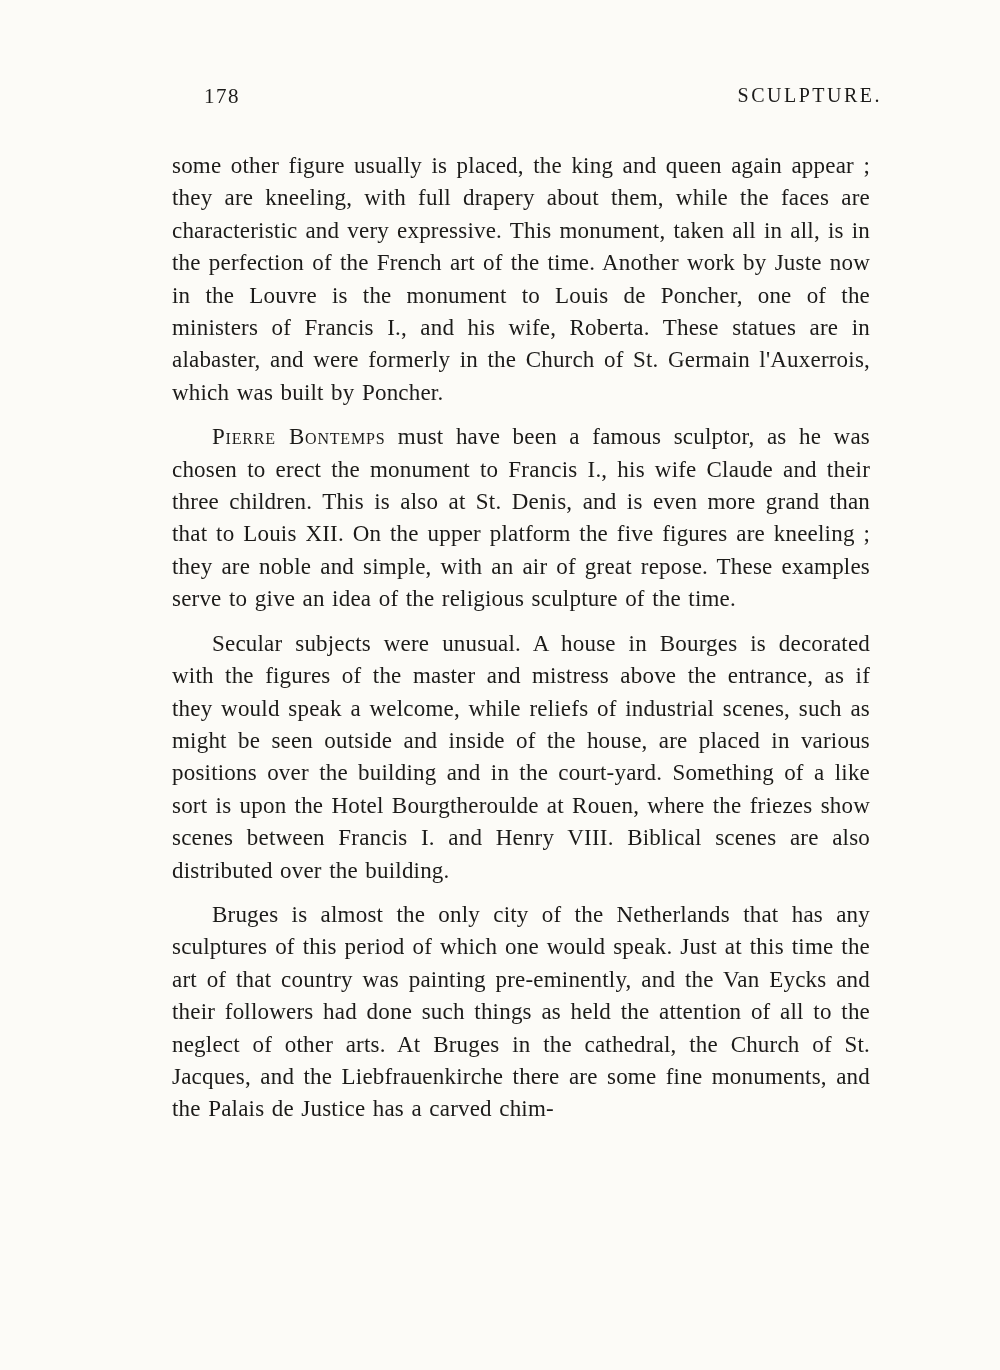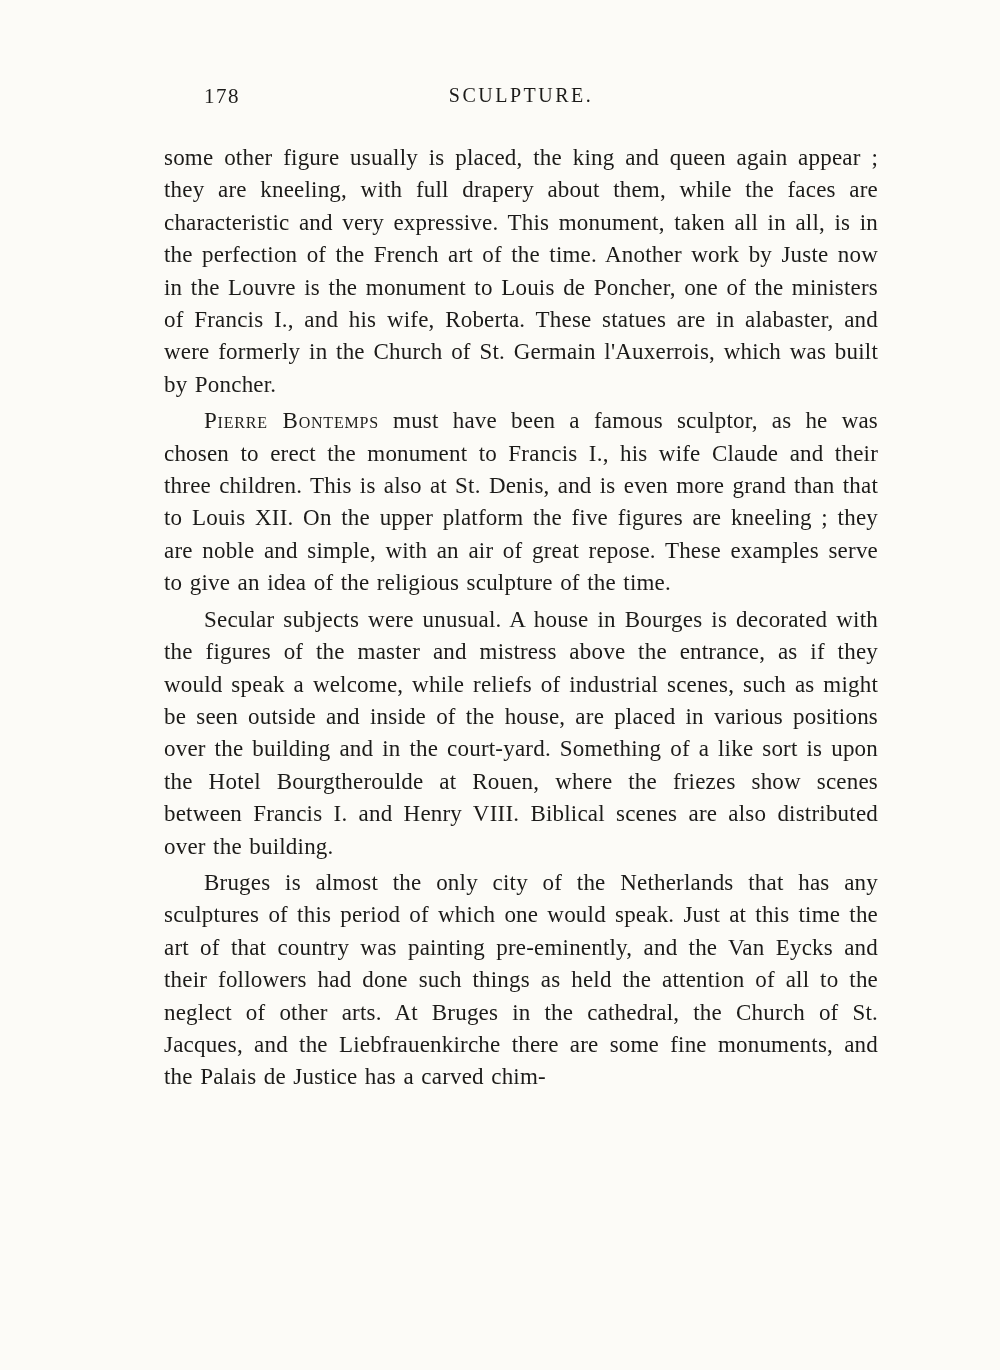--- a/index.html
+++ b/index.html
@@ -30,37 +30,37 @@
     top: 0;
     font-size: 21px;
     letter-spacing: 1.5px;
     margin-left: 44px;
   }
   .running-title {
     position: absolute;
     left: 0;
     right: 0;
     top: 0;
-    text-align: center;
+    text-align: right;
     font-size: 20px;
     letter-spacing: 2.5px;
   }
   .page-body {
     position: absolute;
     top: 138px;
     left: 160px;
     width: 722px;
     font-size: 23px;
     line-height: 32.4px;
     text-align: justify;
     letter-spacing: 0.2px;
     word-spacing: 1.5px;
   }
   .page-body p {
-    margin: 4px;
+    margin: 12px;
   }
   .para.indent {
     text-indent: 40px;
     font-family: Liberation Serif, serif;
   }
   .smallcaps {
     font-variant: small-caps;
     letter-spacing: 0.8px;
   }
 </style>

